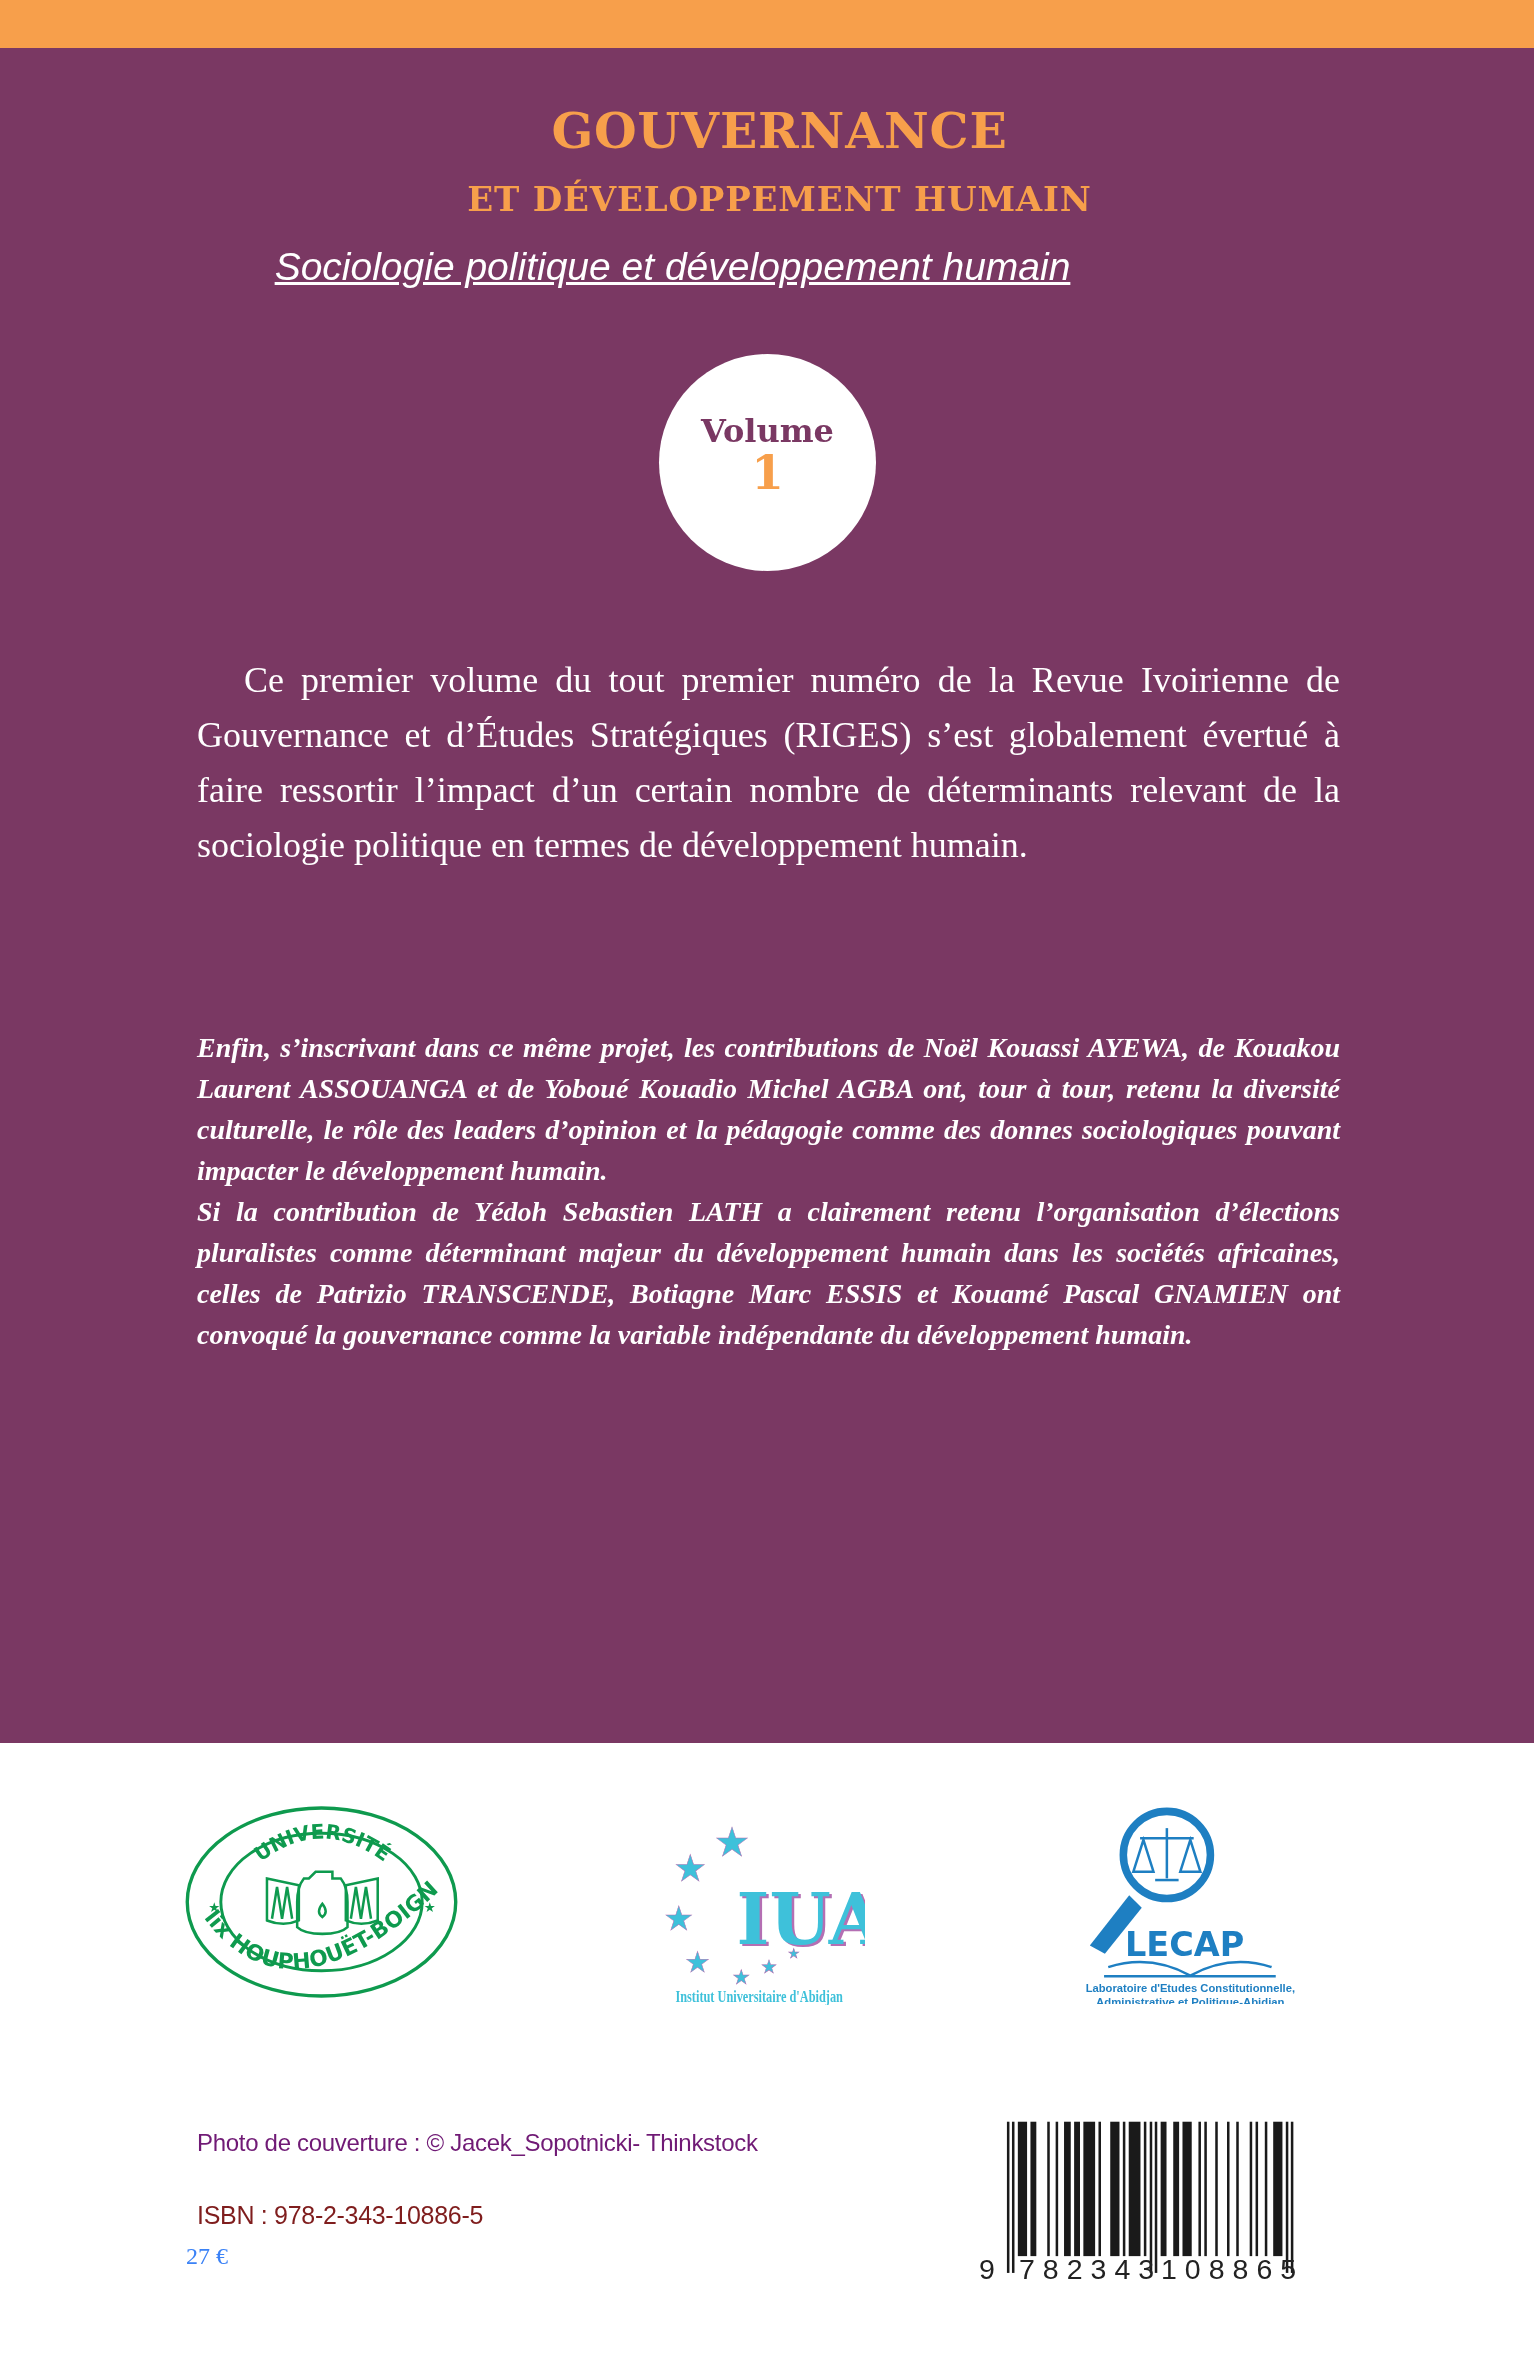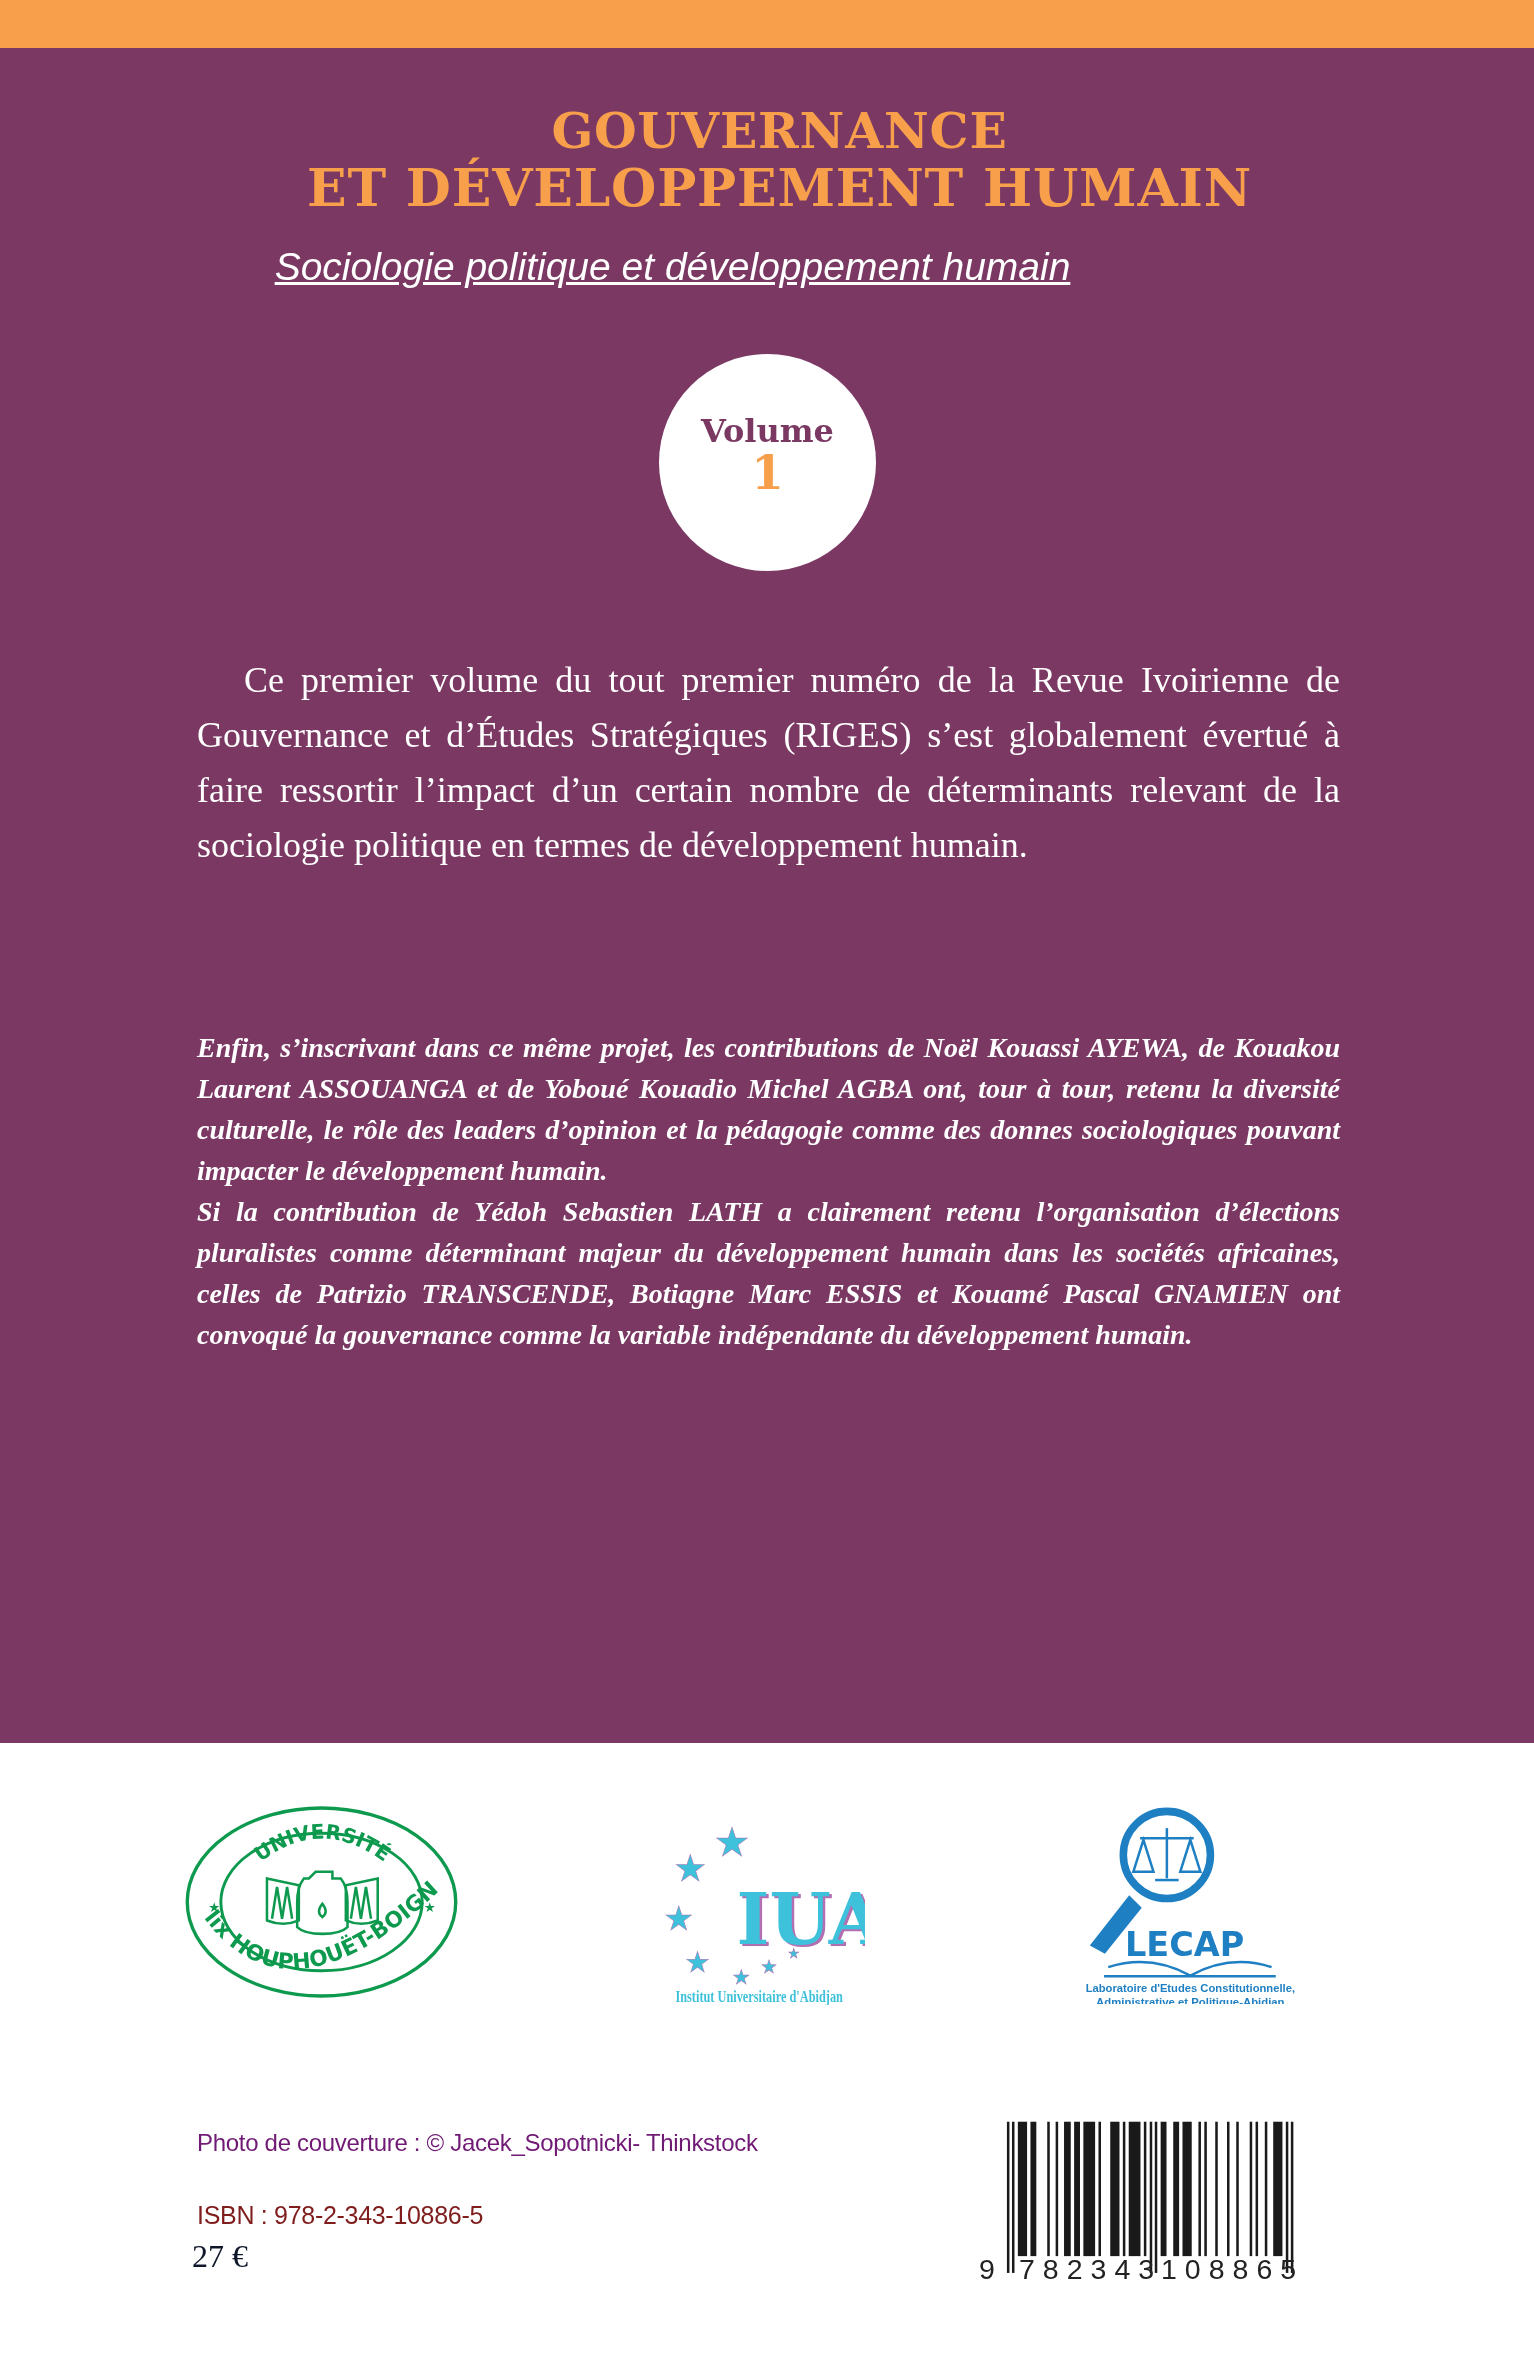--- a/index.html
+++ b/index.html
@@ -5,21 +5,21 @@
   * { box-sizing: border-box; margin: 0; padding: 0; }
   html, body { width: 1535px; height: 2377px; background: #ffffff; overflow: hidden; }
   body { position: relative; font-family: "Liberation Serif", serif; }
 
   .top-band { position: absolute; left: 0; top: 0; width: 1535px; height: 48px; background: #F79F4B; }
   .purple-panel { position: absolute; left: 0; top: 48px; width: 1535px; height: 1695px; background: #7A3863; }
 
   .title { position: absolute; left: 0; width: 1535px; text-align: center; color: #F79F4B;
            font-family: "DejaVu Serif", serif; font-weight: bold; letter-spacing: 0.8px; padding-left: 24px; }
   .title-l1 { top: 102px; font-size: 49px; line-height: 59px; }
-  .title-l2 { top: 158px; font-size: 52px; line-height: 59px; }
+  .title-l2 { top: 170px; font-size: 34px; line-height: 59px; }
 
   .subtitle { position: absolute; left: 0; top: 242px; width: 1345px; text-align: center; color: #ffffff;
               font-family: "Liberation Sans", sans-serif; font-style: italic; font-size: 39px; line-height: 50px; text-decoration: underline; }
 
   .volume-circle { position: absolute; left: 659px; top: 354px; width: 217px; height: 217px; border-radius: 50%;
                    background: #ffffff; text-align: center; }
   .volume-label { position: absolute; left: 0; top: 59px; width: 217px; font-family: "DejaVu Serif", serif;
                   font-weight: bold; font-size: 32px; color: #7A3863; line-height: 37px; }
   .volume-num { position: absolute; left: 0; top: 94px; width: 217px; font-family: "DejaVu Serif", serif;
                 font-weight: bold; font-size: 47px; color: #F79F4B; line-height: 50px; }
@@ -35,22 +35,22 @@
 
   .logo { position: absolute; }
   .logo-ufhb { left: 183px; top: 1803px; width: 277px; height: 198px; }
   .logo-iua { left: 655px; top: 1804px; width: 210px; height: 201px; }
   .logo-lecap { left: 1083px; top: 1803px; width: 218px; height: 201px; }
 
   .credit { position: absolute; left: 197px; top: 2128px; color: #701a75; font-family: "Liberation Sans", sans-serif;
             font-size: 24px; line-height: 30px; letter-spacing: -0.3px; }
   .isbn { position: absolute; left: 197px; top: 2200px; color: #7f1d1d; font-family: "Liberation Sans", sans-serif;
           font-size: 25px; line-height: 30px; letter-spacing: -0.3px; }
-  .price { position: absolute; left: 192px; top: 2238px; color: #0f172a; font-family: "Liberation Serif", serif;
-           font-size: 32px; line-height: 37px; }
+  .price { position: absolute; left: 186px; top: 2238px; color: #3b82f6; font-family: "Liberation Serif", serif;
+           font-size: 24px; line-height: 37px; }
 
   .barcode { position: absolute; left: 975px; top: 2115px; width: 336px; height: 168px; }
   .barcode-digits { position: absolute; top: 2254px; font-family: "Liberation Sans", sans-serif; font-size: 28.5px;
                     color: #222222; letter-spacing: 8px; line-height: 30px; }
 </style>
 </head>
 <body>
 
 <div class="top-band"></div>
 <div class="purple-panel"></div>

